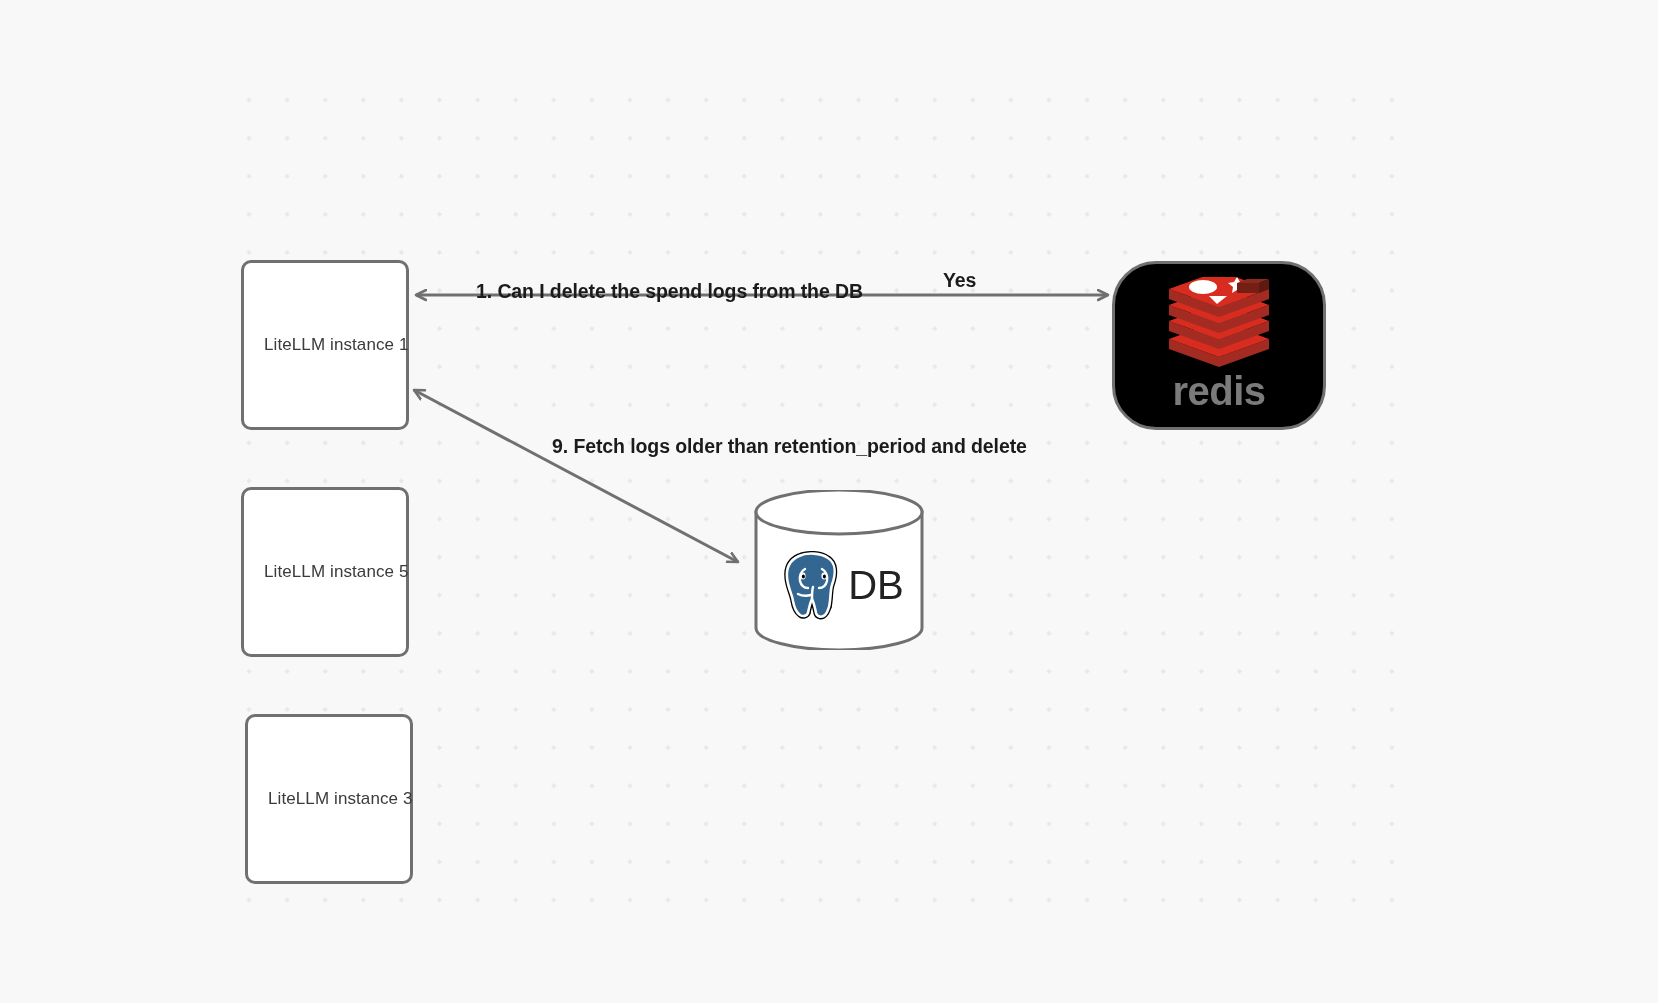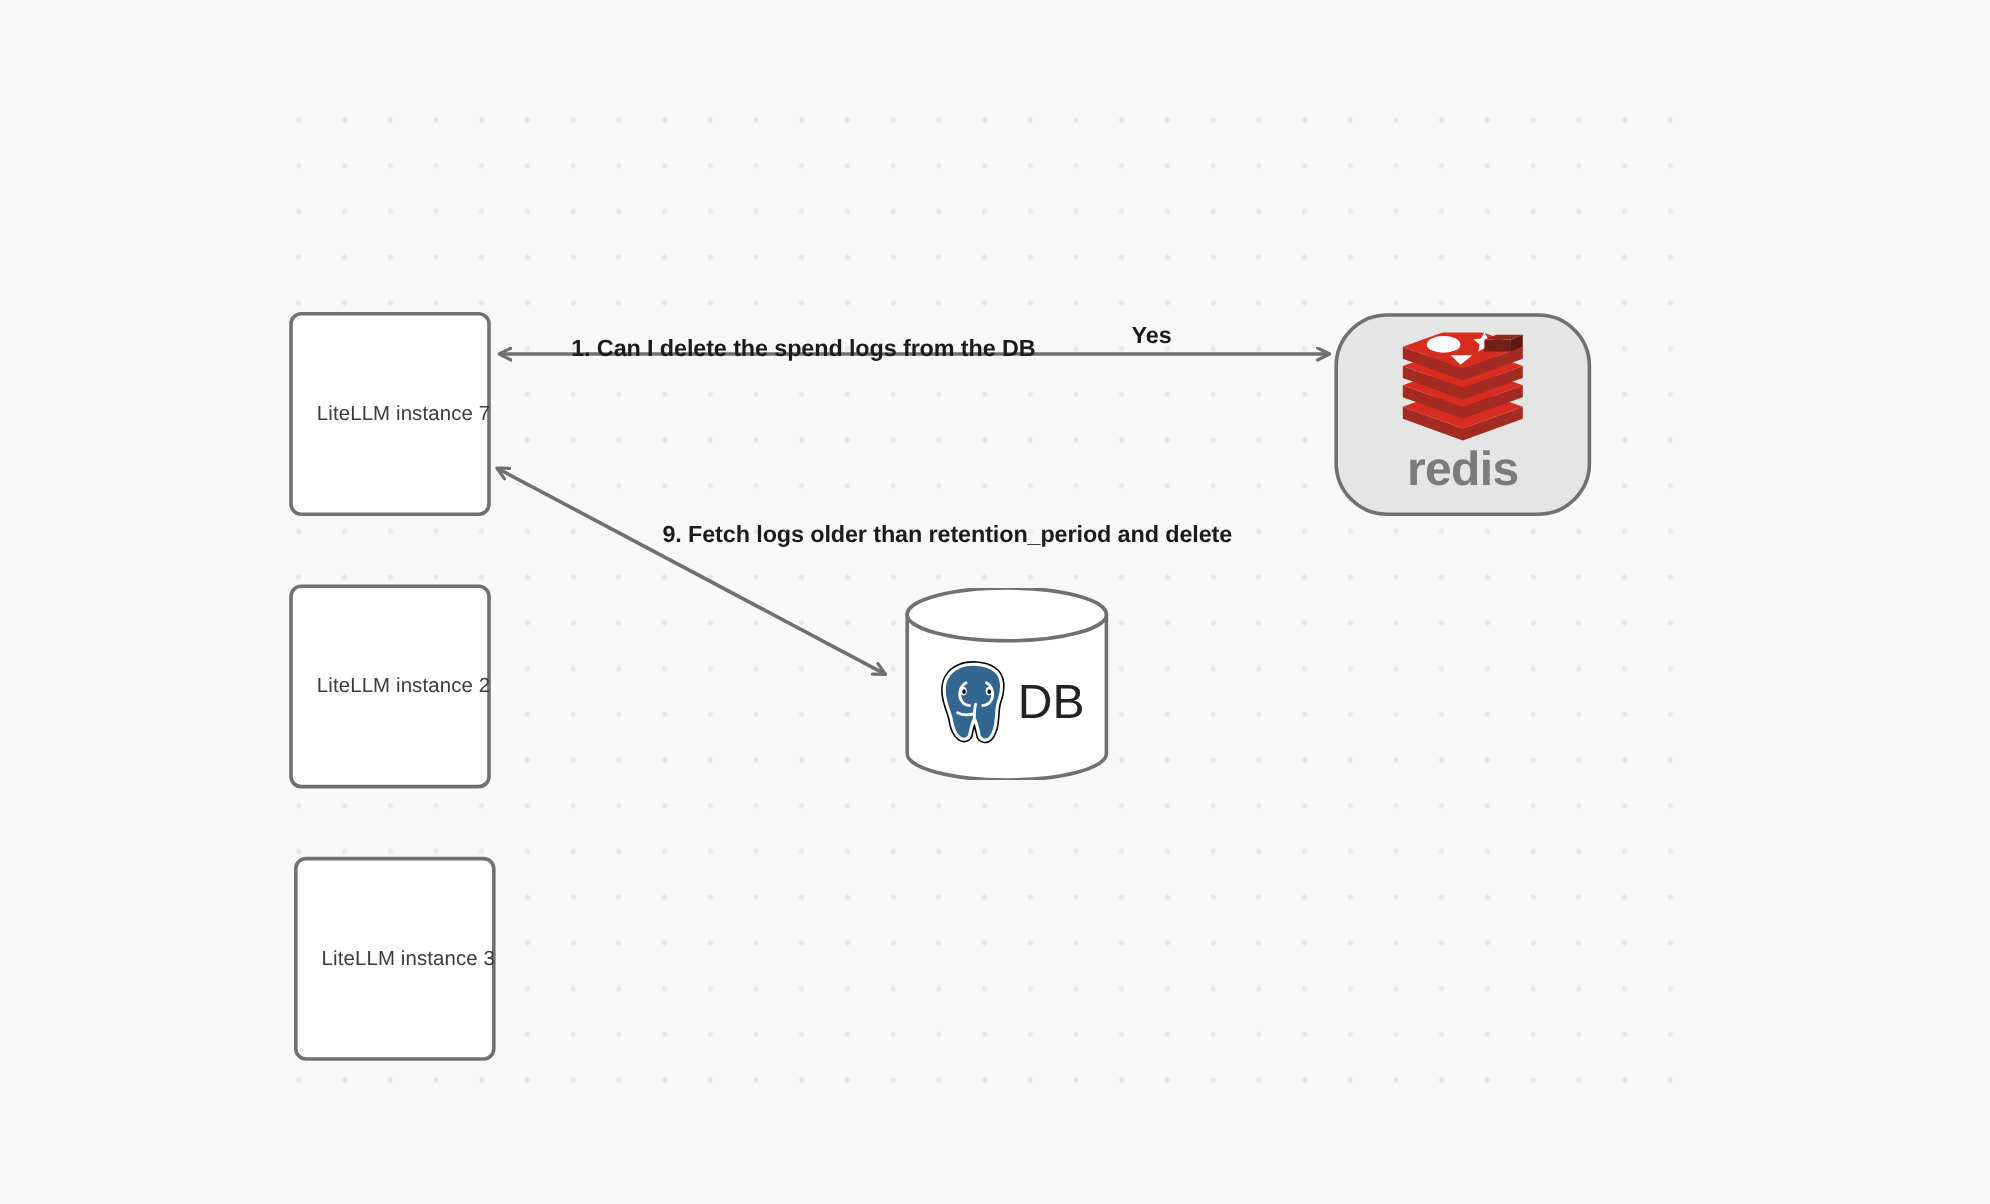--- a/index.html
+++ b/index.html
@@ -61,21 +61,21 @@
   #node-litellm-2 { left: 241px; top: 487px; width: 168px; height: 170px; }
   #node-litellm-3 { left: 245px; top: 714px; width: 168px; height: 170px; }
 
   
   #node-redis {
     position: absolute;
     left: 1112px;
     top: 261px;
     width: 214px;
     height: 169px;
-    background: #e5e5e5;
+    background: #000000;
     border: 3px solid #707070;
     border-radius: 44px;
     box-sizing: border-box;
     display: flex;
     flex-direction: column;
     align-items: center;
     justify-content: center;
   }
   .redis-logo-wrap {
     display: flex;
@@ -153,25 +153,25 @@
         <path d="M15,1 L5,6 L15,11" fill="none" stroke="#707070" stroke-width="2.6" stroke-linecap="round" stroke-linejoin="round"></path>
       </marker>
     </defs>
 
     <line x1="416" y1="295" x2="1108" y2="295" stroke="#707070" stroke-width="3" marker-start="url(#arrow-open-left)" marker-end="url(#arrow-open-right)"></line>
 
     <line x1="414" y1="390" x2="738" y2="562" stroke="#707070" stroke-width="3" marker-start="url(#arrow-open-left)" marker-end="url(#arrow-open-right)"></line>
   </svg>
 
   <div class="node-box" id="node-litellm-1">
-    <span class="node-label">LiteLLM instance 7</span>
+    <span class="node-label">LiteLLM instance 1</span>
   </div>
 
   <div class="node-box" id="node-litellm-2">
-    <span class="node-label">LiteLLM instance 2</span>
+    <span class="node-label">LiteLLM instance 5</span>
   </div>
 
   <div class="node-box" id="node-litellm-3">
     <span class="node-label">LiteLLM instance 3</span>
   </div>
 
   <div id="node-redis">
     <div class="redis-logo-wrap">
       <svg width="108" height="92" viewBox="0 0 108 92">
 

